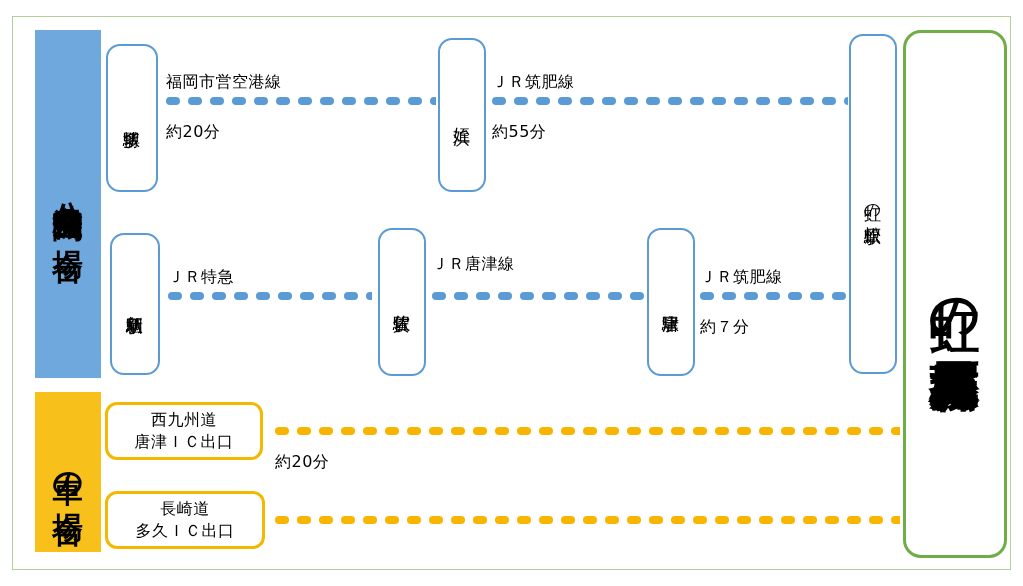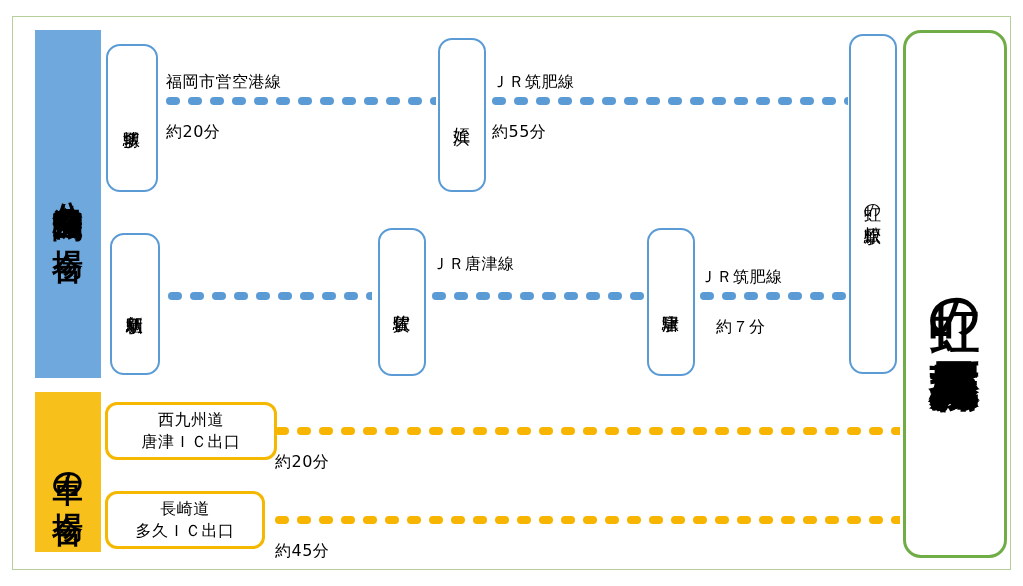--- a/index.html
+++ b/index.html
@@ -215,20 +215,21 @@
       <i></i>
       <i></i>
       <i></i>
       <i></i>
       <i></i>
       <i></i>
       <i></i>
       <i></i>
       <i></i>
   </div>
+  <div class="seg-line" style="left:168px; top:267px; width:204px;">ＪＲ特急</div>
 
   <div class="station" style="left:378px; top:228px; width:48px; height:148px;">
     <span>佐賀駅</span>
   </div>
 
   <div class="dashrow blue" style="left:432px; top:292px; width:212px;">
     <i></i>
       <i></i>
       <i></i>
       <i></i>
@@ -248,23 +249,23 @@
   <div class="dashrow blue" style="left:700px; top:292px; width:148px;">
     <i></i>
       <i></i>
       <i></i>
       <i></i>
       <i></i>
       <i></i>
       <i></i>
   </div>
   <div class="seg-line" style="left:700px; top:267px; width:148px;">ＪＲ筑肥線</div>
-  <div class="seg-time" style="left:716px; top:306px; width:148px;">約７分</div>
-
-  <div class="carbox" style="left:105px; top:402px; width:172px; height:58px;">
+  <div class="seg-time" style="left:700px; top:306px; width:148px;">約７分</div>
+
+  <div class="carbox" style="left:105px; top:402px; width:158px; height:58px;">
     <div>西九州道</div>
     <div>唐津ＩＣ出口</div>
   </div>
 
   <div class="dashrow yellow" style="left:275px; top:427px; width:625px;">
     <i></i>
       <i></i>
       <i></i>
       <i></i>
       <i></i>
@@ -324,19 +325,18 @@
       <i></i>
       <i></i>
       <i></i>
       <i></i>
       <i></i>
       <i></i>
       <i></i>
       <i></i>
       <i></i>
   </div>
-  <div class="seg-time" style="left:275px; top:530px; width:625px;">約45分</div>
 
   <div class="destination">
     <span>虹の松原風致探勝林</span>
   </div>
 
 </div>
 
 </body></html>

